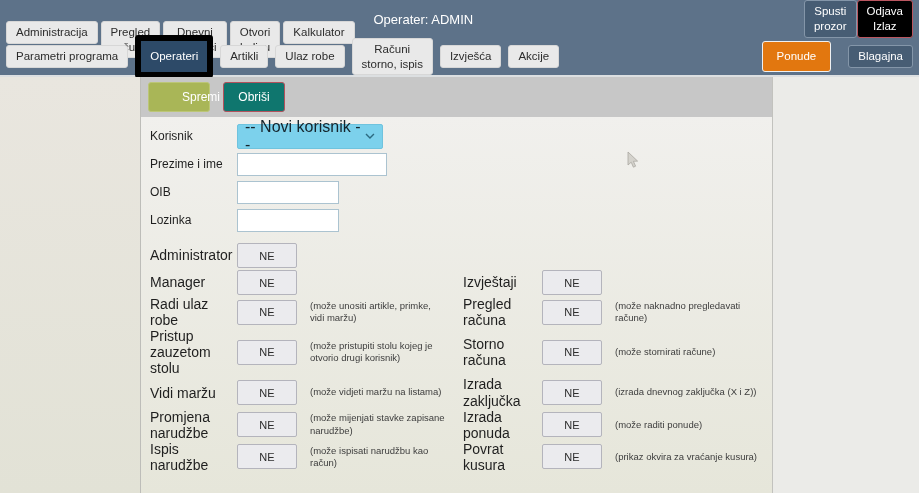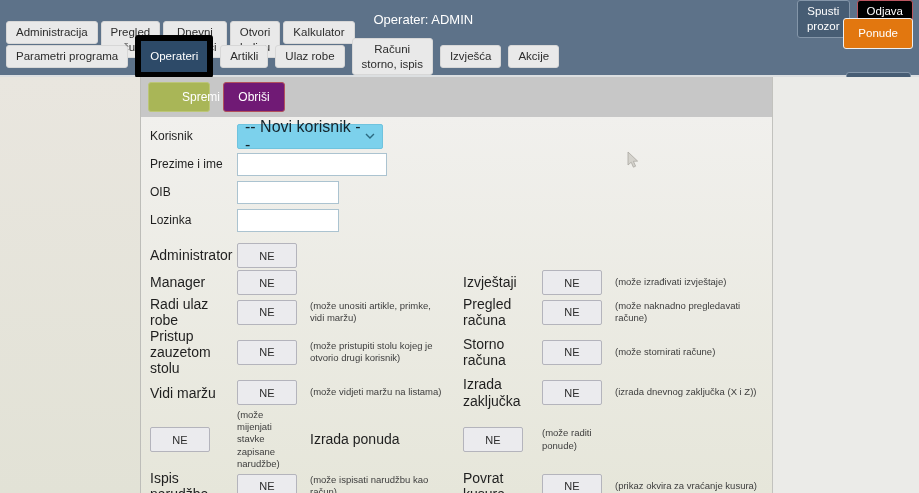--- a/index.html
+++ b/index.html
@@ -22,21 +22,21 @@
   .tb-btn.active{background:#2d4a68;color:#ffffff;border:6px solid #000000;padding-top:8px;padding-bottom:8px;}
   .operator{color:#ffffff;font-size:13px;margin-left:12px;}
   .push{margin-left:auto;}
   
   .main{height:418px;display:flex;border-top:2px solid #dcdfe1;box-sizing:border-box;}
   .left-strip{width:140px;background:linear-gradient(#e9e6df,#e2e2d6);border-right:1px solid #bdbdb9;}
   .panel{width:631px;background:linear-gradient(#f2f1ef,#e6e6da);border-right:1px solid #c2c2be;display:flex;flex-direction:column;}
   .right-strip{flex:1;background:#ebebe8;}
   .panel-head{height:40px;background:#c7c7c7;flex:0 0 auto;display:flex;align-items:center;padding-left:7px;}
   .btn-save{width:62px;height:30px;background:#a9b657;color:#fff;border:1px solid #bcc677;border-radius:3px;font-size:12px;font-family:inherit;padding-left:33px;}
-  .btn-delete{width:62px;height:30px;background:#701a75;color:#fff;border:1px solid #b3515c;border-radius:3px;font-size:12px;font-family:inherit;margin-left:13px;}
+  .btn-delete{width:62px;height:30px;background:#0f766e;color:#fff;border:1px solid #b3515c;border-radius:3px;font-size:12px;font-family:inherit;margin-left:13px;}
   .form{padding:5px 0 0 9px;}
   .field-row{display:grid;grid-template-columns:74px auto;column-gap:13px;align-items:center;height:28px;}
   .flabel{font-size:12px;color:#1f1f1f;}
   .select{
     width:130px;height:23px;background:#7cd1ec;border:1px solid #6fc3de;border-radius:2px;
     display:flex;align-items:center;justify-content:space-between;padding:0 7px;
     font-size:16px;color:#15242c;cursor:default;
   }
   .tinput{height:21px;border:1px solid #abc3d0;background:#ffffff;font-size:12px;padding:0 4px;font-family:inherit;}
   .w-prezime{width:140px;}
@@ -60,40 +60,40 @@
       <button class="tb-btn">Administracija</button>
       <button class="tb-btn">Pregled
 računa</button>
       <button class="tb-btn">Dnevni
 zaključci</button>
       <button class="tb-btn">Otvori
 ladicu</button>
       <button class="tb-btn">Kalkulator</button>
     </div>
   <span class="operator">Operater: ADMIN</span>
-  <div id="topbar-right" class="push" style="display:flex;align-items:center;gap:7px;">
+  <div id="topbar-right" class="push" style="display:flex;align-items:center;">
       <button class="tb-btn slate">Spusti
 prozor</button>
       <button class="tb-btn red">Odjava
 Izlaz</button>
     </div>
 </div>
 
 <div class="navbar">
   <div id="navbar-btns" style="display:flex;align-items:center;gap:7px;">
       <button class="tb-btn">Parametri programa</button>
       <button class="tb-btn active">Operateri</button>
       <button class="tb-btn">Artikli</button>
       <button class="tb-btn">Ulaz robe</button>
       <button class="tb-btn">Računi
 storno, ispis</button>
       <button class="tb-btn">Izvješća</button>
       <button class="tb-btn">Akcije</button>
     </div>
-  <div id="navbar-right" class="push" style="display:flex;align-items:center;gap:23px;flex-direction:column;">
+  <div id="navbar-right" class="push" style="display:flex;align-items:center;gap:17px;">
       <button class="tb-btn orange">Ponude</button>
       <button class="tb-btn slate">Blagajna</button>
     </div>
 </div>
 
 <div class="main">
   <div class="left-strip"></div>
 
   <div class="panel">
     <div class="panel-head">
@@ -132,21 +132,20 @@
     <span class="perm-label hidden-cell"></span>
     <button class="toggle hidden-cell"></button>
     <span class="hint hidden-cell"></span>
   </div>
           <div class="perm-row">
     <span class="perm-label">Manager</span>
     <button class="toggle">NE</button>
     <span class="hint"></span>
     <span class="perm-label">Izvještaji</span>
     <button class="toggle">NE</button>
-    <span class="hint">(može izrađivati izvještaje)</span>
   </div>
           <div class="perm-row">
     <span class="perm-label">Radi ulaz robe</span>
     <button class="toggle">NE</button>
     <span class="hint">(može unositi artikle, primke, vidi maržu)</span>
     <span class="perm-label">Pregled računa</span>
     <button class="toggle">NE</button>
     <span class="hint">(može naknadno pregledavati račune)</span>
   </div>
           <div class="perm-row">
@@ -159,20 +158,21 @@
   </div>
           <div class="perm-row">
     <span class="perm-label">Vidi maržu</span>
     <button class="toggle">NE</button>
     <span class="hint">(može vidjeti maržu na listama)</span>
     <span class="perm-label">Izrada zaključka</span>
     <button class="toggle">NE</button>
     <span class="hint">(izrada dnevnog zaključka (X i Z))</span>
   </div>
           <div class="perm-row">
+    <span class="perm-label">Promjena narudžbe</span>
     <button class="toggle">NE</button>
     <span class="hint">(može mijenjati stavke zapisane narudžbe)</span>
     <span class="perm-label">Izrada ponuda</span>
     <button class="toggle">NE</button>
     <span class="hint">(može raditi ponude)</span>
   </div>
           <div class="perm-row">
     <span class="perm-label">Ispis narudžbe</span>
     <button class="toggle">NE</button>
     <span class="hint">(može ispisati narudžbu kao račun)</span>

